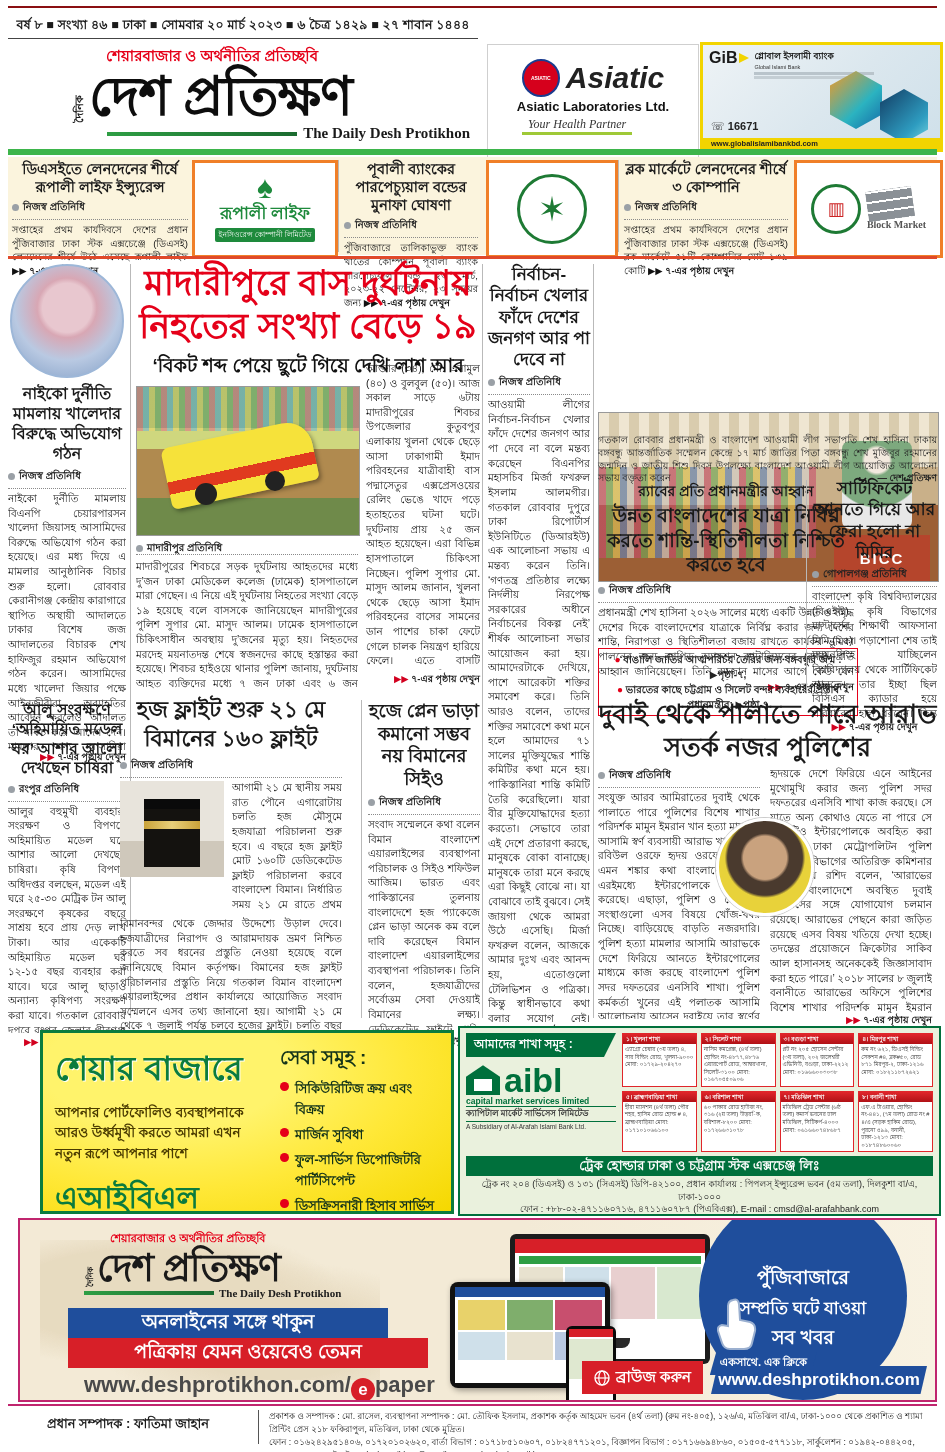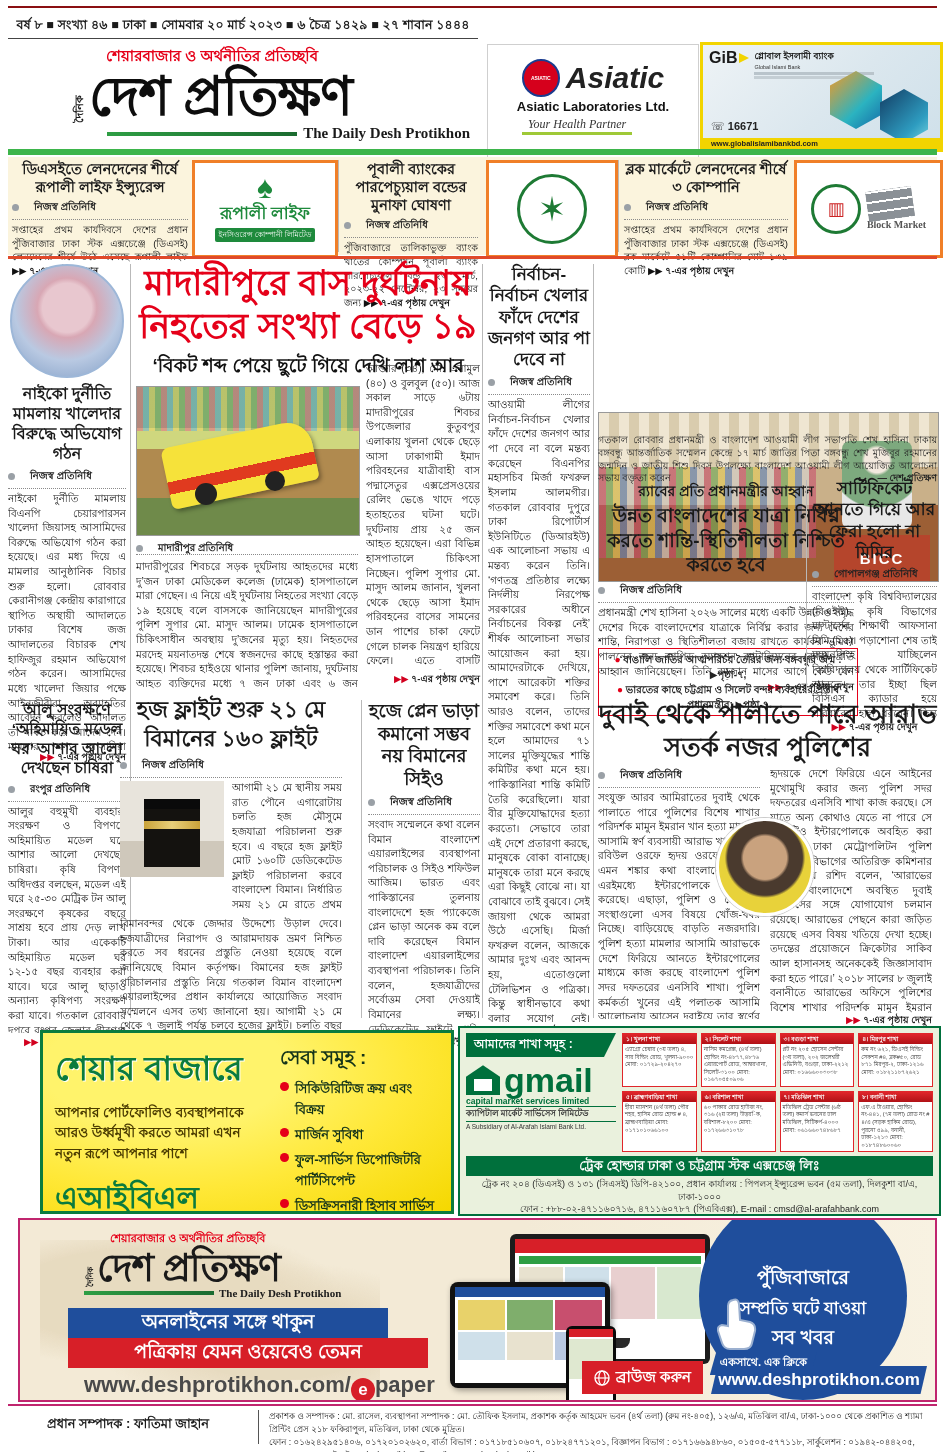--- a/index.html
+++ b/index.html
@@ -10,21 +10,21 @@
   .rule-thin{position:absolute;background:#444;height:1px;}
   .vrule{position:absolute;width:1px;background:#b9b9b9;}
   .dotted{border-top:1px dotted #8a8a8a;margin:3px 0;}
   .dateline{font-size:12.5px;font-weight:bold;text-align:center;letter-spacing:.2px;}
   .tagline{color:#e50019;font-weight:bold;font-size:15px;}
   .mast-title{font-size:54px;font-weight:bold;color:#0d0d0d;letter-spacing:-1px;line-height:1;}
   .mast-en{font-family:"Liberation Serif","DejaVu Serif",serif;font-size:15px;font-weight:bold;}
   .green-underline{height:4px;background:#2e7d32;background:linear-gradient(90deg,#2e9e44,#1b6b30);}
   .adbox{border:1px solid #cfcfcf;background:#fff;}
   .teaser-h{font-size:14.5px;font-weight:bold;text-align:center;line-height:1.25;}
-  .byline{font-size:10px;font-weight:bold;color:#222;display:flex;align-items:center;gap:15px;}
+  .byline{font-size:10px;font-weight:bold;color:#222;display:flex;align-items:center;gap:4px;}
   .byline .dot{width:7px;height:7px;border-radius:50%;background:#9aa0a6;display:inline-block;}
   .body-text{font-size:10.3px;line-height:1.42;text-align:justify;color:#111;}
   .pageref{font-size:9.5px;font-weight:bold;}
   .pageref .arr{color:#d2001f;}
   .center{text-align:center;}
   .orange-box{border:3px solid #f07f28;background:#fff;display:flex;flex-direction:column;align-items:center;justify-content:center;}
   .teaser-bg{background:#fbf4dd;}
   .caption{font-size:9.5px;line-height:1.35;text-align:justify;color:#222;}
   .notice{border:1px solid #e50019;font-size:10px;font-weight:bold;text-align:center;line-height:1.5;padding:3px 4px;color:#222;}
   .photo{overflow:hidden;position:relative;}
@@ -335,21 +335,21 @@
   </div>
 
   <div class="abs" style="left:458px;top:1026px;width:479px;height:186px;border:2px solid #00703c;background:#eaf1dd;">
     <div style="display:flex;padding:5px 6px 0 6px;gap:6px;">
       <div style="width:150px;">
         <div style="background:#00703c;color:#fff;font-weight:bold;font-size:12px;padding:2px 8px;clip-path:polygon(0 0,100% 0,92% 100%,0 100%);">আমাদের শাখা সমূহ :</div>
         <div style="display:flex;align-items:center;gap:4px;margin-top:8px;">
           <div style="width:34px;height:30px;background:#00703c;clip-path:polygon(50% 0,100% 38%,100% 100%,0 100%,0 38%);display:flex;align-items:flex-end;justify-content:center;">
               <div style="width:18px;height:12px;background:#fff;margin-bottom:4px;"></div>
             </div>
-          <div style="font-size:34px;font-weight:bold;color:#00703c;line-height:.9;">gmail</div>
+          <div style="font-size:34px;font-weight:bold;color:#00703c;line-height:.9;">aibl</div>
         </div>
         <div style="font-size:8.5px;font-weight:bold;color:#00703c;">capital market services limited</div>
         <div style="font-size:8.5px;font-weight:bold;color:#333;border-top:1px solid #00703c;border-bottom:1px solid #00703c;">ক্যাপিটাল মার্কেট সার্ভিসেস লিমিটেড</div>
         <div style="font-size:6.5px;color:#333;margin-top:1px;">A Subsidiary of Al-Arafah Islami Bank Ltd.</div>
       </div>
       <div style="flex:1;display:grid;grid-template-columns:repeat(4,1fr);gap:4px;">
         <div class="branch">
             <div class="redtab">১। খুলনা শাখা</div>
             <div style="padding:2px;">এ্যাগ্রো চেম্বার (৩য় তলা) ৪, সার বিল্ডিং রোড, খুলনা-৯০০০ মোবা: ০১৭২৯-২০৪২৭০</div>
           </div>

